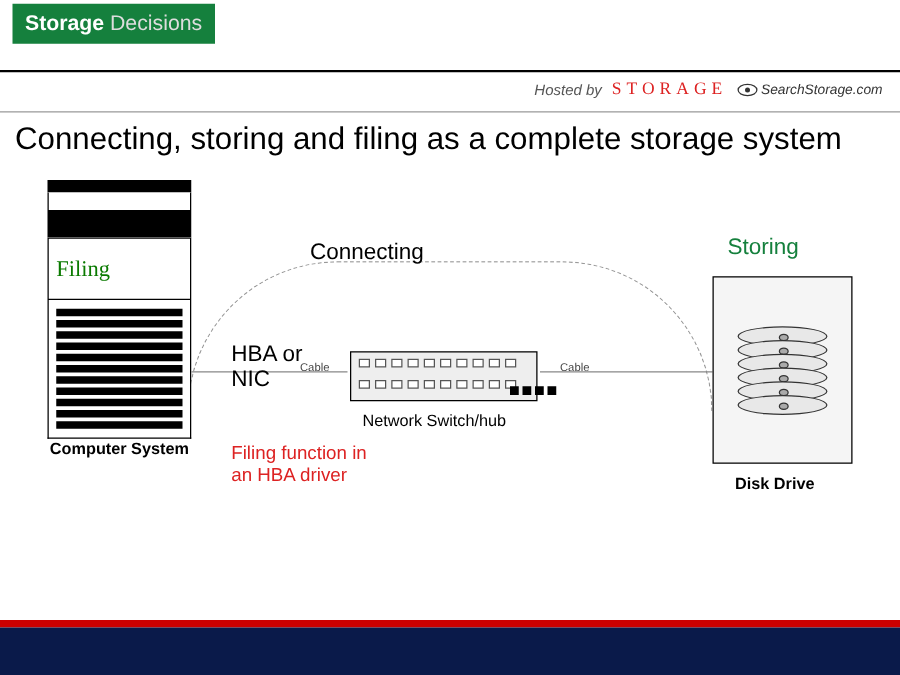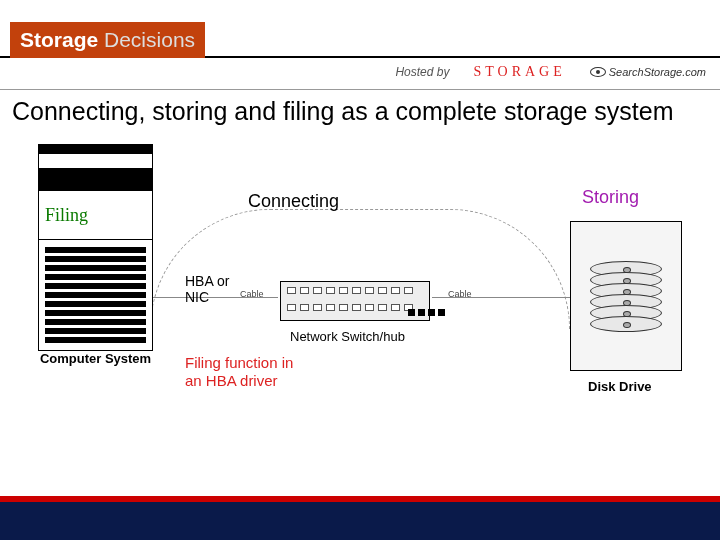--- a/index.html
+++ b/index.html
@@ -1,51 +1,51 @@
 <!DOCTYPE html>
 <html><head>
 <meta charset="utf-8">
 <style>
 *{margin:0;padding:0;box-sizing:border-box}
 body{width:720px;height:540px;background:#fff;font-family:Arial,Helvetica,sans-serif;position:relative;overflow:hidden}
 .header{height:58px;background:#fff;position:relative;border-bottom:2px solid #000}
-.logo-box{position:absolute;left:10px;top:22px;background:#c2410c;color:#fff;padding:6px 10px;font-size:21px}
+.logo-box{position:absolute;left:10px;top:3px;background:#15803d;color:#fff;padding:6px 10px;font-size:17px}
 .logo-box b{font-weight:bold}
 .logo-box .light{font-weight:normal;color:#ddd}
 .tagline-row{height:32px;background:#fff;border-bottom:1px solid #999;position:relative}
-.hosted{position:absolute;right:14px;top:6px;font-size:12px;color:#555;font-style:italic;display:flex;align-items:center;gap:24px}
+.hosted{position:absolute;right:14px;top:6px;font-size:12px;color:#555;font-style:italic;display:flex;align-items:center;gap:8px}
 .storage-logo{letter-spacing:4px;color:#d22;font-family:Georgia,serif;font-style:normal;font-size:14px}
 .search-logo{color:#333;font-size:11px;display:flex;align-items:center;gap:3px}
 .eye-icon{width:16px;height:10px;border:1px solid #333;border-radius:50%;position:relative;display:inline-block}
 .eye-icon::after{content:"";position:absolute;left:5px;top:2px;width:4px;height:4px;background:#333;border-radius:50%}
 .title{font-family:Verdana,Arial,sans-serif;font-size:25px;padding:6px 12px 2px;line-height:1.25;color:#000}
 .diagram{position:relative;height:340px}
 .computer{position:absolute;left:38px;top:15px;width:115px}
 .comp-top{height:10px;background:#000}
 .comp-gap{height:14px;background:#fff;border-left:1px solid #000;border-right:1px solid #000}
 .comp-black{height:22px;background:#000}
 .filing-box{height:50px;border:1px solid #000;background:#fff;display:flex;align-items:center;padding-left:6px;color:#0a7a00;font-size:18px;font-family:Liberation Serif, serif}
 .stripes{border:1px solid #000;border-top:0;background:#fff;padding:4px 0}
 .stripe{height:6px;background:#000;margin:3px 6px}
 .comp-label{text-align:center;font-size:13px;font-weight:bold;margin-top:0}
 .connecting-label{position:absolute;left:248px;top:62px;font-size:18px;color:#000}
 .arc{position:absolute;left:150px;top:80px;width:420px;height:120px;border:1px dashed #999;border-bottom:none;border-radius:210px 210px 0 0}
-.hba-label{position:absolute;left:185px;top:145px;font-size:14px;color:#000;line-height:1.1}
+.hba-label{position:absolute;left:185px;top:145px;font-size:18px;color:#000;line-height:1.1}
 .switch{position:absolute;left:280px;top:152px;width:150px;height:40px;border:1px solid #000;background:#eee}
 .switch-holes{display:flex;gap:4px;padding:5px 6px}
 .hole{width:9px;height:7px;border:1px solid #555;background:#fff}
 .switch-label{position:absolute;left:290px;top:200px;font-size:13px;font-weight:normal}
 .cable-l{position:absolute;left:240px;top:160px;font-size:9px;color:#444}
 .cable-r{position:absolute;left:448px;top:160px;font-size:9px;color:#444}
 .black-dots{position:absolute;left:408px;top:180px;display:flex;gap:3px}
 .dot{width:7px;height:7px;background:#000}
 .line-l{position:absolute;left:153px;top:168px;width:125px;height:1px;background:#888}
 .line-r{position:absolute;left:432px;top:168px;width:140px;height:1px;background:#888}
 .storing-fn{position:absolute;left:185px;top:225px;font-size:15px;color:#d22;line-height:1.15}
-.storing-label{position:absolute;left:582px;top:58px;font-size:18px;color:#a21caf}
+.storing-label{position:absolute;left:582px;top:58px;font-size:18px;color:#15803d}
 .disk-box{position:absolute;left:570px;top:92px;width:112px;height:150px;border:1px solid #000;background:#f5f5f5;display:flex;align-items:center;justify-content:center}
 .platters{width:72px;position:relative}
 .platter{width:72px;height:16px;border:1px solid #333;border-radius:50%;background:#e8e8e8;margin-top:-5px;position:relative}
 .platter::after{content:"";position:absolute;left:32px;top:5px;width:6px;height:4px;border:1px solid #333;border-radius:50%;background:#aaa}
 .platter:first-child{margin-top:0}
 .disk-label{position:absolute;left:588px;top:250px;font-size:13px;font-weight:bold}
 .footer{position:absolute;left:0;bottom:0;width:720px;height:44px}
 .foot-red{height:6px;background:#c00}
 .foot-navy{height:38px;background:#0a1a4a}
 </style>

